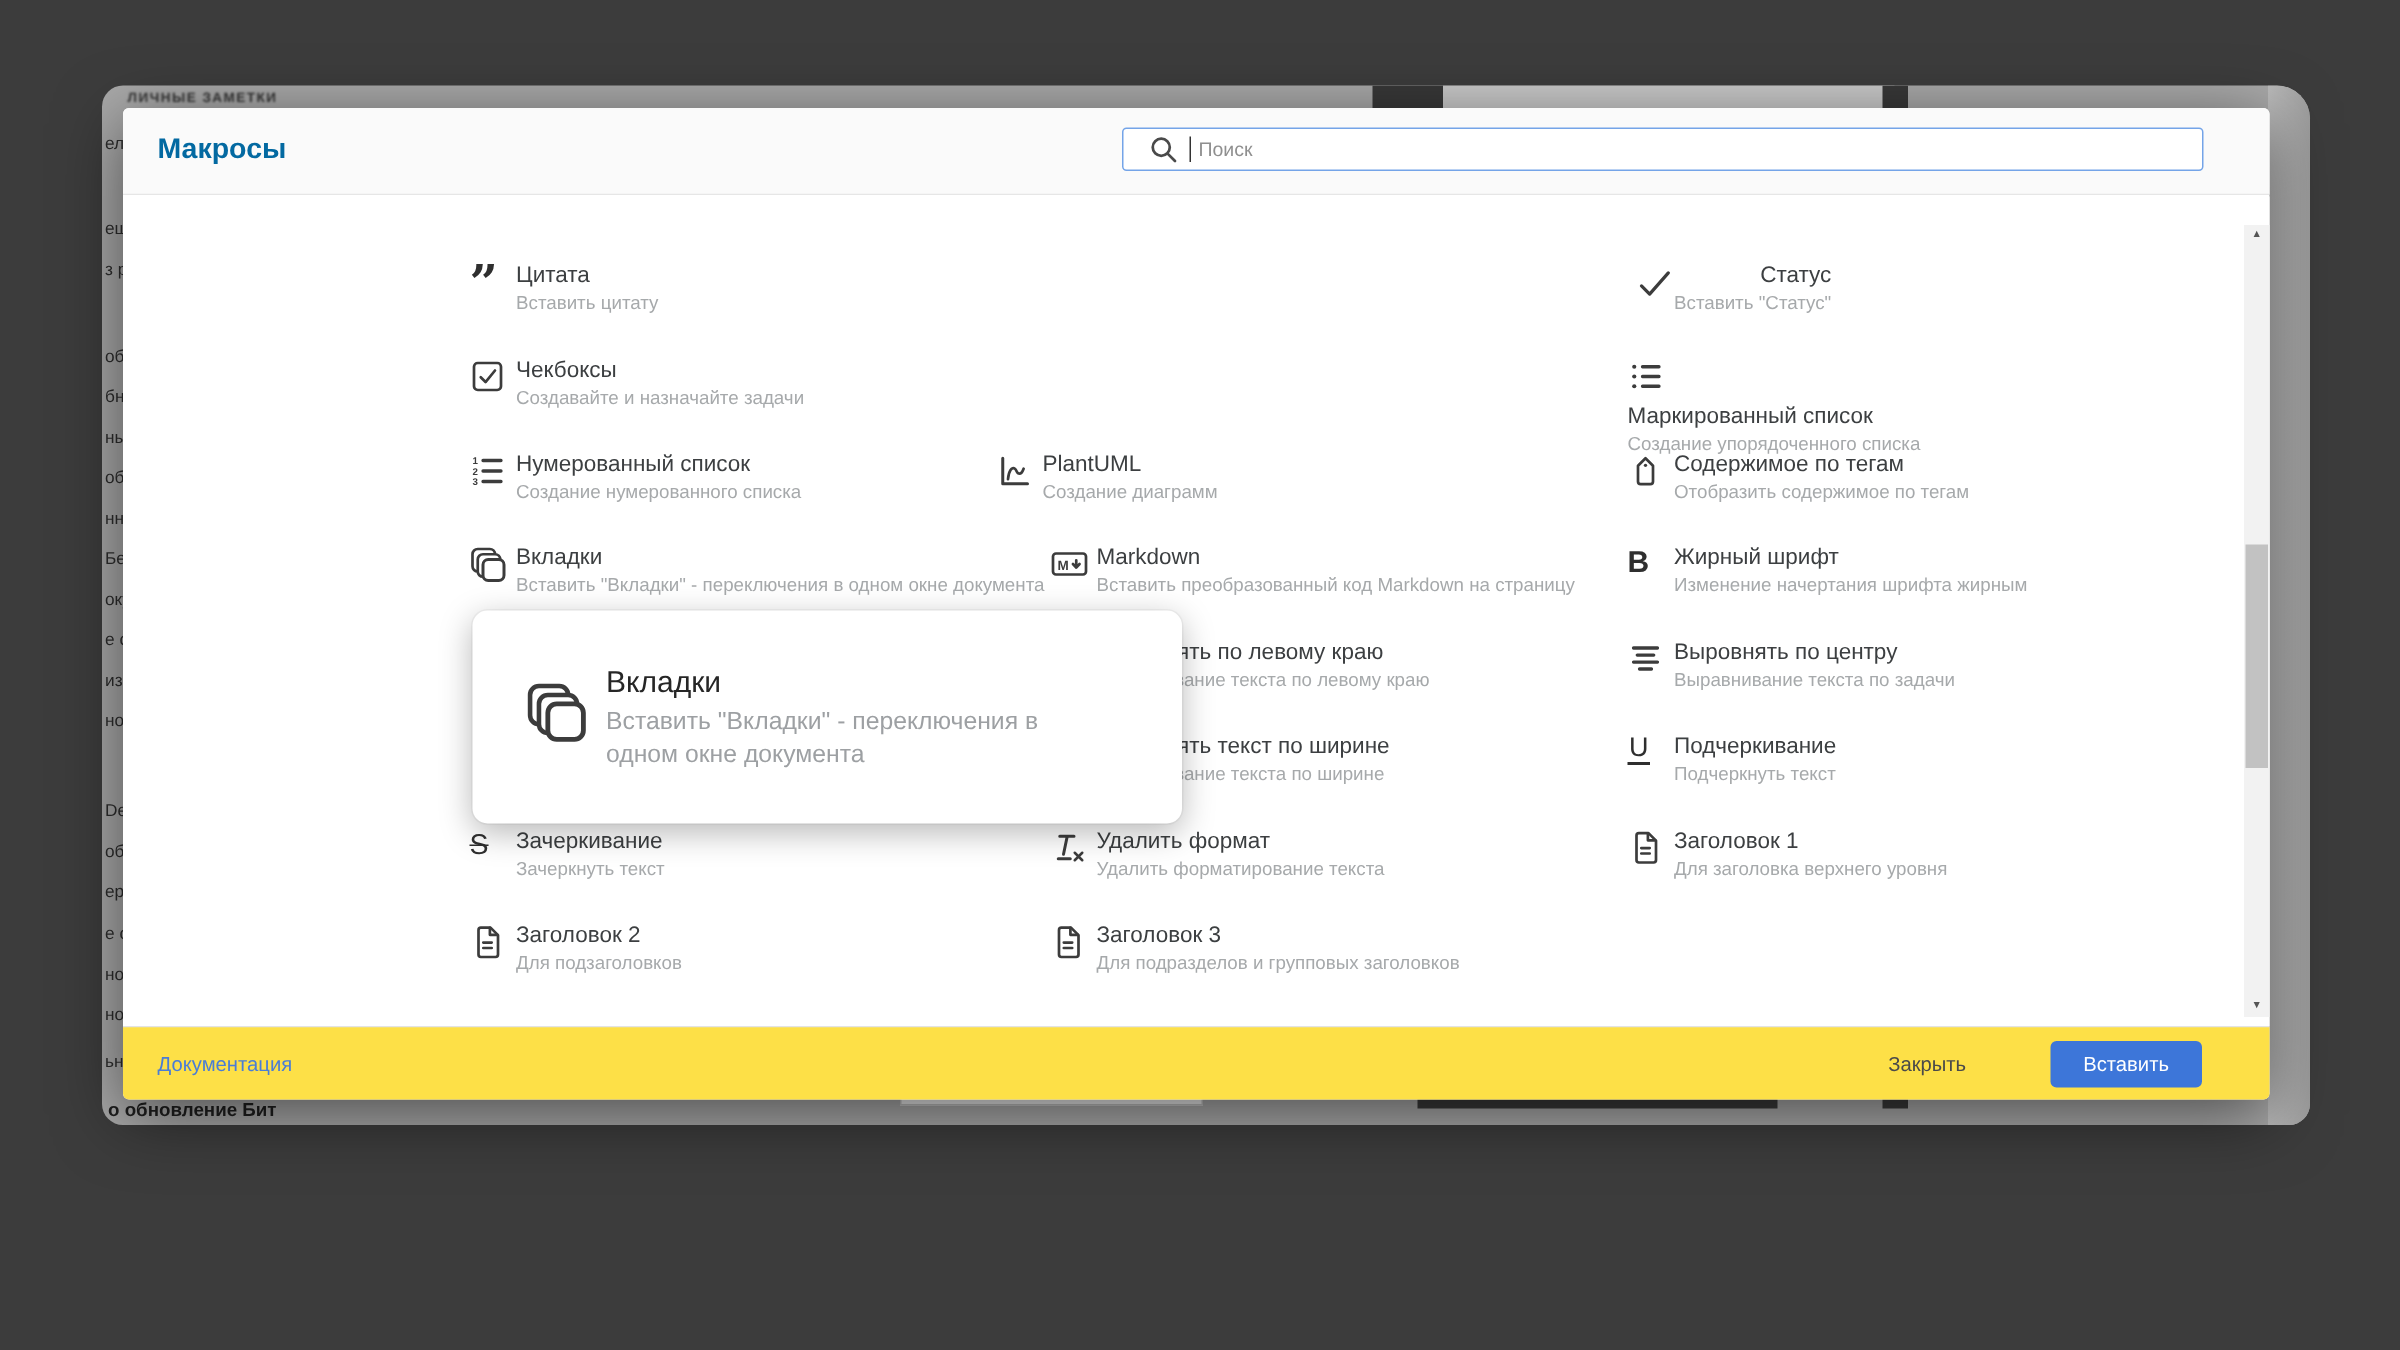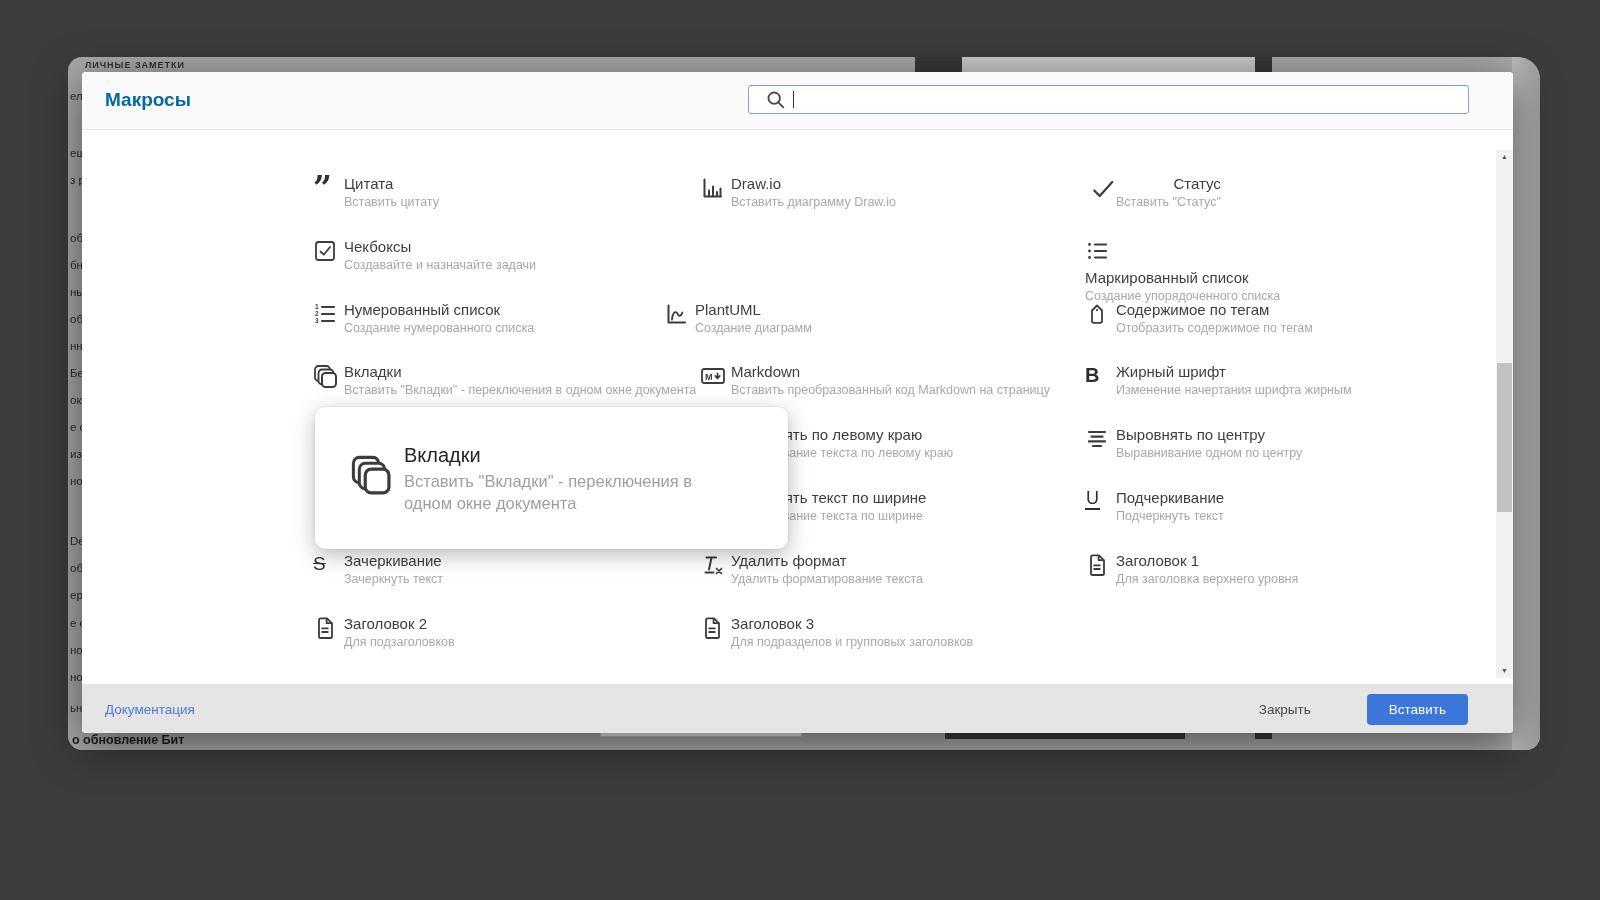--- a/index.html
+++ b/index.html
@@ -51,21 +51,21 @@
   
   .tooltip{position:absolute;left:233px;top:335px;width:473px;height:142px;background:#fff;
     border-radius:10px;box-shadow:0 6px 22px rgba(0,0,0,.28),0 0 0 1px rgba(0,0,0,.04);
     z-index:10;display:flex;align-items:center;}
   .tooltip .tt-icon{margin-left:35px;width:50px;flex:0 0 50px;}
   .tooltip .tt-text{margin-left:4px;width:340px;}
   .tt-title{font-size:20px;color:#262626;line-height:24px;}
   .tt-desc{font-size:16.5px;color:#9da0a3;line-height:22px;margin-top:3px;}
 
   
-  .modal-footer{position:absolute;left:0;top:612px;width:100%;height:49px;background:#e5e5e5;
+  .modal-footer{position:absolute;left:0;top:612px;width:100%;height:49px;background:#fde047;
     border-top:1px solid #e3e3e3;border-radius:0 0 4px 4px;display:flex;align-items:center;
     padding:0 45px 0 23px;}
   .doc-link{font-size:13.5px;color:#4a7dd6;cursor:pointer;}
   .spacer{flex:1;}
   .btn-close{font-size:13.5px;color:#4a4a4a;background:none;border:none;cursor:pointer;
     margin-right:46px;padding:6px 10px;}
   .btn-insert{font-size:13.5px;color:#fff;background:#3d76d9;border:none;border-radius:4px;
     padding:8px 22px;cursor:pointer;}
 
   
@@ -127,20 +127,21 @@
     <div class="modal-header">
       <div class="modal-title">Макросы</div>
       <div class="search-box">
         <span class="mag">
           <svg width="22" height="22" viewBox="0 0 24 24" fill="none" stroke="#4a4a4a" stroke-width="2" stroke-linecap="round">
             <circle cx="10" cy="10" r="6.2"></circle>
               <path d="M14.8 14.8 L20 20"></path>
           </svg>
         </span>
         <div class="search-caret"></div>
+        <input class="search-input" type="text" placeholder="Поиск" style="">
       </div>
     </div>
 
     <div class="content" id="grid">
         <div class="item" style="left: 231px; top: 44px;">
           <span class="icon"><span class="glyph quote">”</span></span>
           <div>
             <div class="t-title">Цитата</div>
             <div class="t-desc">Вставить цитату</div>
           </div>
@@ -189,30 +190,20 @@
           <span class="icon"><svg width="24" height="24" viewBox="0 0 24 24" fill="none" stroke="#3c3c3c" stroke-width="1.8" stroke-linecap="round" stroke-linejoin="round">
               <path d="M6 4 a1.6 1.6 0 0 1 1.6 -1.6 h6.4 l5 5 v13 a1.6 1.6 0 0 1 -1.6 1.6 h-9.8 A1.6 1.6 0 0 1 6 20.4 Z"></path>
               <path d="M13.6 2.6 v4.6 h4.9"></path>
               <path d="M9.2 12.4 h5.6 M9.2 16 h5.6"></path>
             </svg></span>
           <div>
             <div class="t-title">Заголовок 2</div>
             <div class="t-desc">Для подзаголовков</div>
           </div>
         </div>
-        <div class="item" style="left: 618px; top: 44px;">
-          <span class="icon"><svg width="24" height="24" viewBox="0 0 24 24" fill="none" stroke="#3c3c3c" stroke-width="1.8" stroke-linecap="round" stroke-linejoin="round">
-              <path d="M4.5 3.5 v17 h16.5" stroke-width="2"></path>
-              <path d="M9 20 v-5.5 M13 20 v-9.5 M17 20 v-4 M20.5 20 v-7.5" stroke-width="2"></path>
-            </svg></span>
-          <div>
-            <div class="t-title">Draw.io</div>
-            <div class="t-desc">Вставить диаграмму Draw.io</div>
-          </div>
-        </div>
         <div class="item" style="left: 582px; top: 169.6px;">
           <span class="icon"><svg width="24" height="24" viewBox="0 0 24 24" fill="none" stroke="#3c3c3c" stroke-width="1.8" stroke-linecap="round" stroke-linejoin="round">
               <path d="M4.5 3.5 v17 h16.5" stroke-width="2"></path>
               <path d="M8 17.5 c.4 -5.5 2.6 -8.6 4.6 -7 c1.6 1.3 1 3.3 3 3.3 c1.6 0 2.2 -1.6 2.8 -3.3"></path>
             </svg></span>
           <div>
             <div class="t-title">PlantUML</div>
             <div class="t-desc">Создание диаграмм</div>
           </div>
         </div>
@@ -304,21 +295,21 @@
             <div class="t-title">Жирный шрифт</div>
             <div class="t-desc">Изменение начертания шрифта жирным</div>
           </div>
         </div>
         <div class="item" style="left: 1003px; top: 295.2px;">
           <span class="icon"><svg width="24" height="24" viewBox="0 0 24 24" fill="none" stroke="#3c3c3c" stroke-width="1.8" stroke-linecap="round" stroke-linejoin="round">
               <path d="M4 5h16M6.5 9.7h11M4 14.4h16M8 19h8" stroke-width="2.2"></path>
             </svg></span>
           <div>
             <div class="t-title">Выровнять по центру</div>
-            <div class="t-desc">Выравнивание одном по центру</div>
+            <div class="t-desc">Выравнивание текста по задачи</div>
           </div>
         </div>
         <div class="item" style="left: 1003px; top: 358px;">
           <span class="icon"><span class="glyph under">U</span></span>
           <div>
             <div class="t-title">Подчеркивание</div>
             <div class="t-desc">Подчеркнуть текст</div>
           </div>
         </div>
         <div class="item" style="left: 1003px; top: 420.8px;">

